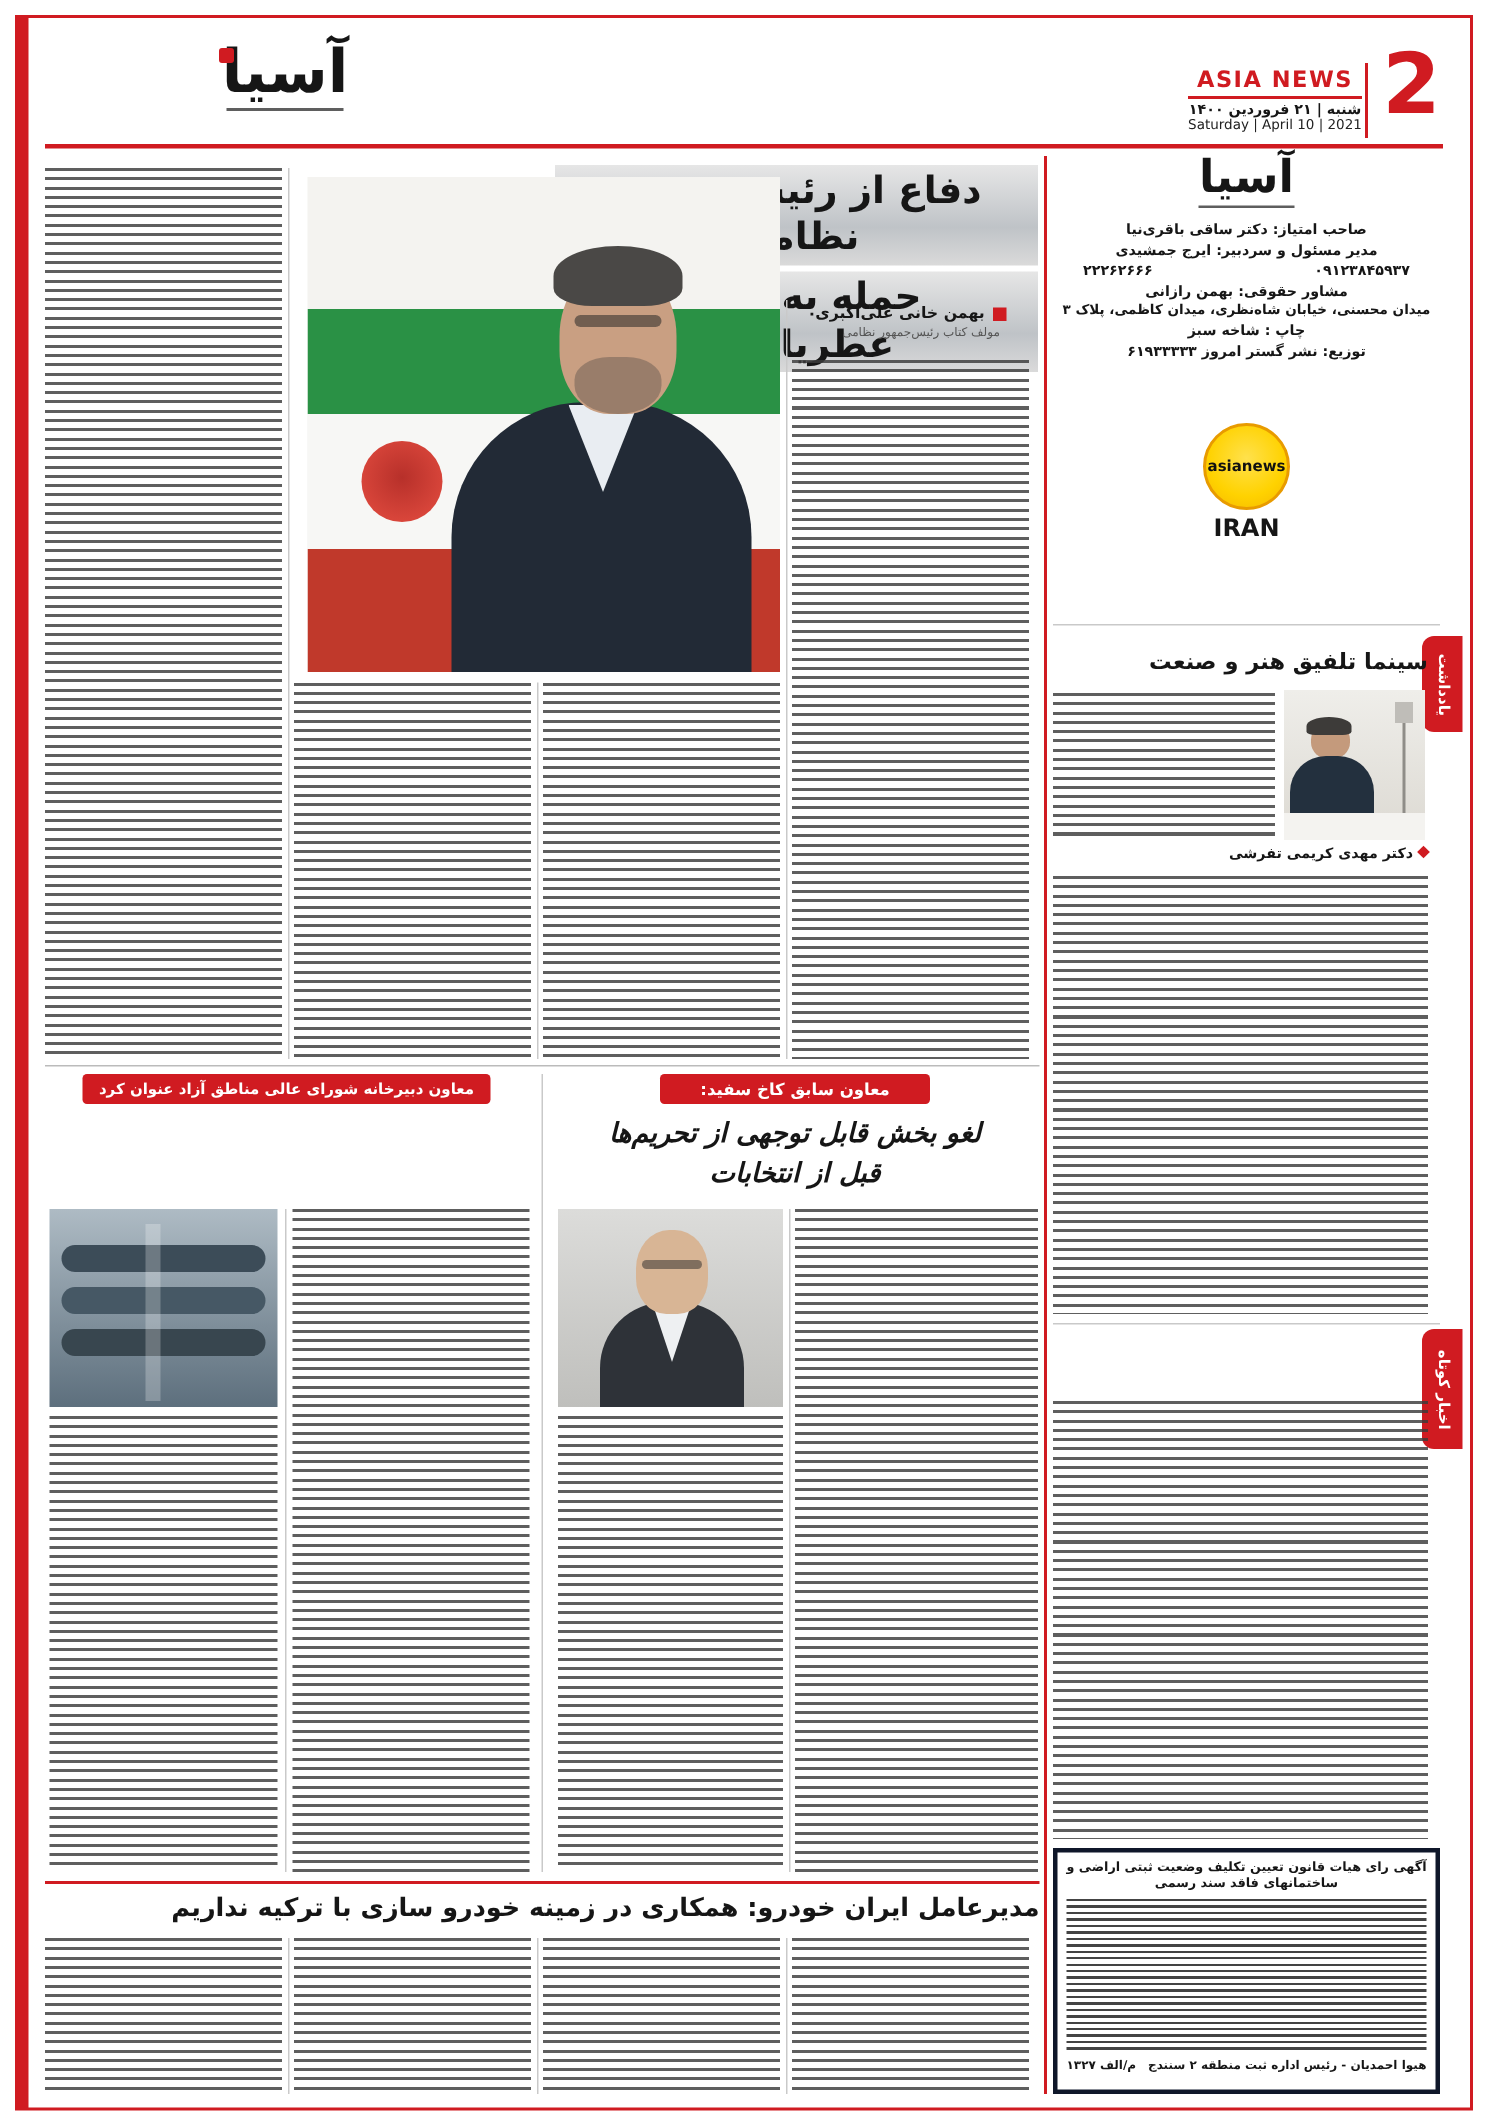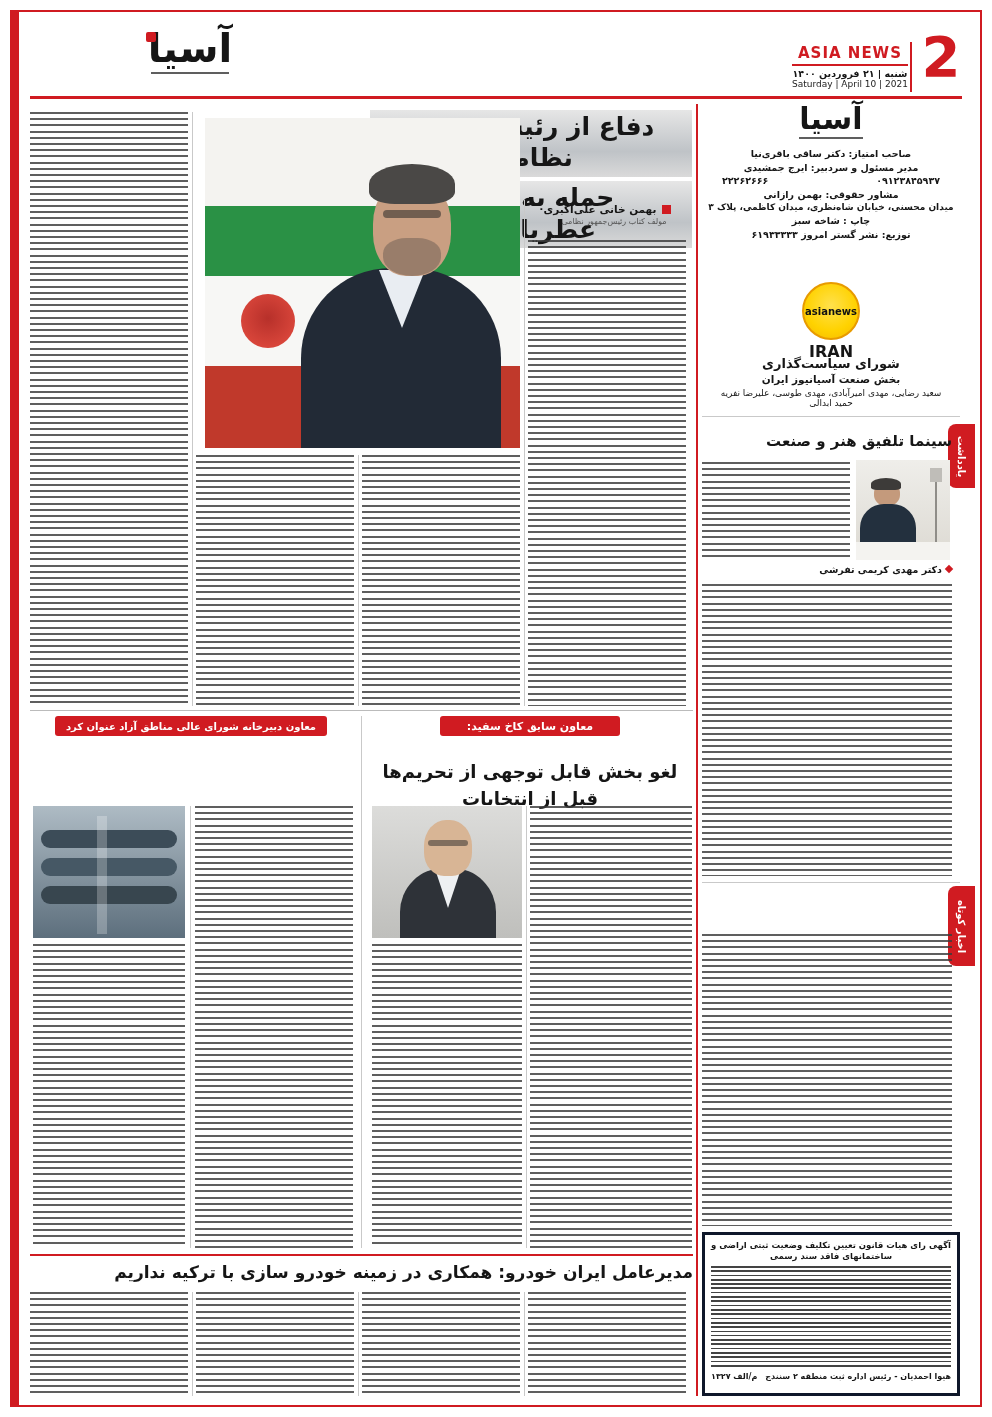--- a/index.html
+++ b/index.html
@@ -105,26 +105,20 @@
     <div class="bold" style="font-size:9px;line-height:13px;">میدان محسنی، خیابان شاه‌نظری، میدان کاظمی، پلاک ۳</div>
     <div class="bold" style="font-size:9.5px;line-height:13.5px;">چاپ : شاخه سبز</div>
     <div class="bold" style="font-size:9.5px;line-height:13.5px;">توزیع: نشر گستر امروز ۶۱۹۳۳۳۳۳</div>
   </div>
 
   <div class="abs" style="left:802px;top:282px;width:58px;height:58px;border-radius:50%;background:radial-gradient(circle at 50% 40%,#ffe14d 0%,#ffd200 60%,#f5b700 100%);border:2px solid #e89b00;display:flex;align-items:center;justify-content:center;">
     <span class="ltr bold" style="font-size:10px;color:#111;">asianews</span>
   </div>
   <div class="abs ltr bold center" style="left:802px;top:342px;width:58px;font-size:16px;">IRAN</div>
 
-  <div class="abs center" style="left:702px;top:356px;width:258px;">
-    <div class="bold" style="font-size:13px;">شورای سیاست‌گذاری</div>
-    <div class="bold" style="font-size:10.5px;margin-top:2px;">بخش صنعت آسیانیوز ایران</div>
-    <div style="font-size:9px;margin-top:3px;">سعید رضایی، مهدی امیرآبادی، مهدی طوسی، علیرضا نفریه</div>
-    <div style="font-size:9px;">حمید ابدالی</div>
-  </div>
 
   <div class="hdiv" style="left:702px;top:416px;width:258px;"></div>
 
   <div class="side-tab" style="top:424px;height:64px;">
     <span>یادداشت</span>
   </div>
 
   <div class="abs right bold" style="left:702px;top:432px;width:250px;font-size:15px;">سینما تلفیق هنر و صنعت</div>
 
   <div class="abs sim" style="left:702px;top:462px;width:148px;height:98px;"></div>
@@ -194,21 +188,21 @@
   <div class="abs sim" style="left:528px;top:240px;width:158px;height:466px;"></div>
 
   <div class="vdiv" style="left:192px;top:112px;height:594px;"></div>
   <div class="vdiv" style="left:358px;top:455px;height:251px;"></div>
   <div class="vdiv" style="left:524px;top:200px;height:506px;"></div>
 
   <div class="hdiv" style="left:30px;top:710px;width:663px;background:#bbb;"></div>
 
   <div class="kicker abs" style="left:440px;top:716px;width:180px;height:20px;font-size:11px;">معاون سابق کاخ سفید:</div>
 
-  <div class="abs center bold" style="left:368px;top:758px;width:324px;font-size:18px;line-height:27px;">
+  <div class="abs center bold" style="left:368px;top:742px;width:324px;font-size:18px;line-height:27px;font-style:italic;">
     <span>لغو بخش قابل توجهی از تحریم‌ها</span><br>
     <span>قبل از انتخابات</span>
   </div>
 
   <div class="photo" style="left:372px;top:806px;width:150px;height:132px;background:linear-gradient(180deg,#dcdcda 0%,#bfbfbc 100%);">
     <div class="abs" style="left:28px;top:62px;width:96px;height:70px;background:#2e3238;border-radius:44px 44px 0 0;"></div>
     <div class="abs" style="left:64px;top:66px;width:24px;height:36px;background:#eef0f2;clip-path:polygon(50% 100%,0 0,100% 0);"></div>
     <div class="abs" style="left:52px;top:14px;width:48px;height:56px;background:#d8b595;border-radius:46% 46% 42% 42%;"></div>
     <div class="abs" style="left:56px;top:34px;width:40px;height:6px;background:rgba(40,40,40,.5);border-radius:3px;"></div>
   </div>

